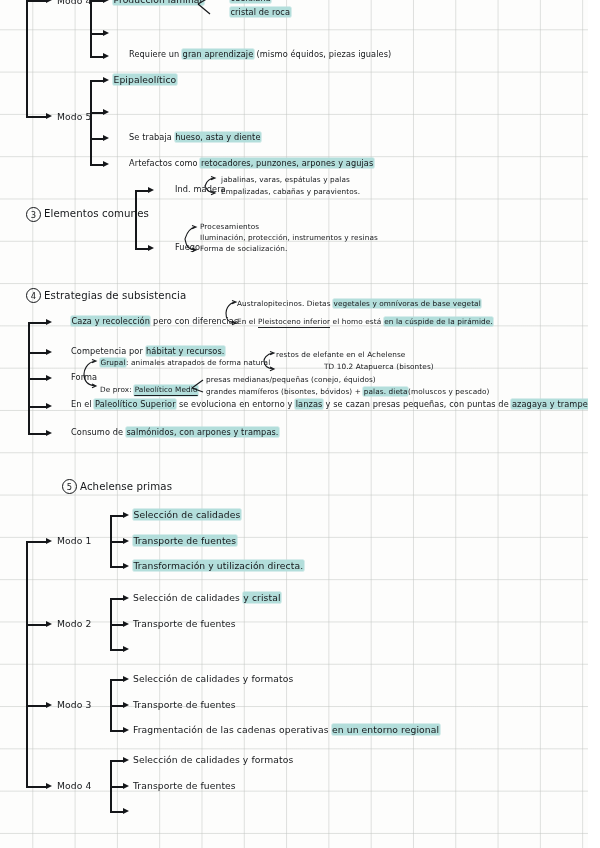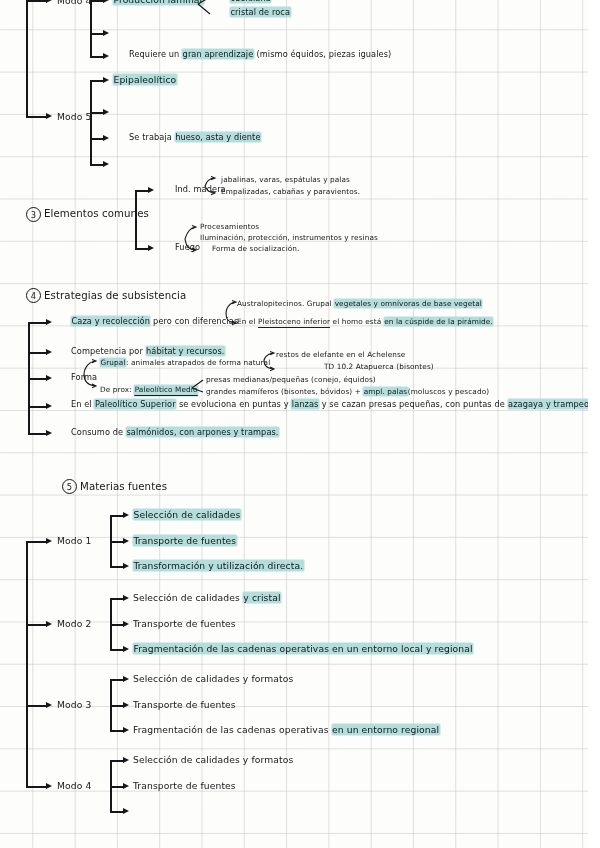--- a/index.html
+++ b/index.html
@@ -128,20 +128,23 @@
   <div class="hline" style="left:90px; top:164px; width:15px;"></div>
   <div class="arrow" style="left:103px; top:161px;"></div>
 
   <div class="hw s-md" style="left:113px; top:75px;">
     <span class="hl">Epipaleolítico</span>
   </div>
   <div class="hw s-sm" style="left:113px; top:133px;">
     <span>Se trabaja </span><span class="hl">hueso, asta y diente</span>
   </div>
 
+  <div class="hw s-sm" style="left:113px; top:159px;">
+    <span>Artefactos como </span><span class="hl">retocadores, punzones, arpones y agujas</span>
+  </div>
 
   <div class="secnum" style="left:26px; top:207px;">3</div>
   <div class="hw s-lg" style="left:44px; top:209px;">Elementos comunes</div>
 
   <div class="vline" style="left:135px; top:190px; height:60px;"></div>
   <div class="hline" style="left:135px; top:190px; width:15px;"></div>
   <div class="arrow" style="left:148px; top:187px;"></div>
   <div class="hline" style="left:135px; top:248px; width:15px;"></div>
   <div class="arrow" style="left:148px; top:245px;"></div>
 
@@ -155,21 +158,21 @@
   <div class="hw s-xs" style="left:221px; top:188px;">Empalizadas, cabañas y paravientos.</div>
 
   <div class="hw s-sm" style="left:159px; top:243px;">Fuego</div>
   <svg class="svgc" style="left:183px; top:225px; width:16px; height:30px;">
     <path d="M12,2 C4,4 3,12 2,14 C3,18 3,24 12,25" stroke="#15171a" stroke-width="1.1" fill="none"></path>
     <path d="M9,0.5 L13,2 L9,3.8" stroke="#15171a" stroke-width="1.1" fill="none"></path>
     <path d="M9,23 L13,25 L9,26.8" stroke="#15171a" stroke-width="1.1" fill="none"></path>
   </svg>
   <div class="hw s-xs" style="left:200px; top:223px;">Procesamientos</div>
   <div class="hw s-xs" style="left:200px; top:234px;">Iluminación, protección, instrumentos y resinas</div>
-  <div class="hw s-xs" style="left:212px; top:245px;">Forma de socialización.</div>
+  <div class="hw s-xs" style="left:200px; top:245px;">Forma de socialización.</div>
 
   <div class="secnum" style="left:26px; top:288px;">4</div>
   <div class="hw s-lg" style="left:44px; top:291px;">Estrategias de subsistencia</div>
 
   <div class="vline" style="left:28px; top:322px; height:112px;"></div>
   <div class="hline" style="left:28px; top:322px; width:20px;"></div>
   <div class="arrow" style="left:46px; top:319px;"></div>
   <div class="hline" style="left:28px; top:352px; width:20px;"></div>
   <div class="arrow" style="left:46px; top:349px;"></div>
   <div class="hline" style="left:28px; top:378px; width:20px;"></div>
@@ -182,21 +185,21 @@
   <div class="hw s-sm" style="left:55px; top:317px;">
     <span class="hl">Caza y recolección</span><span> pero con diferencias</span>
   </div>
 
   <svg class="svgc" style="left:224px; top:300px; width:16px; height:28px;">
     <path d="M11,2 C3,4 2,11 2,13 C2,18 3,22 11,23" stroke="#15171a" stroke-width="1.1" fill="none"></path>
     <path d="M8,0.5 L12,2 L8,3.8" stroke="#15171a" stroke-width="1.1" fill="none"></path>
     <path d="M8,21 L12,23 L8,24.8" stroke="#15171a" stroke-width="1.1" fill="none"></path>
   </svg>
   <div class="hw s-xs" style="left:237px; top:300px;">
-    <span>Australopitecinos. Grupal </span><span class="hl">vegetales y omnívoras de base vegetal</span>
+    <span>Australopitecinos. Dietas </span><span class="hl">vegetales y omnívoras de base vegetal</span>
   </div>
 
   <div class="hw s-xs" style="left:237px; top:318px;">
     <span>En el </span><span class="ul">Pleistoceno inferior</span><span> el homo está </span><span class="hl">en la cúspide de la pirámide.</span>
   </div>
 
   <div class="hw s-sm" style="left:55px; top:347px;">
     <span>Competencia por </span><span class="hl">hábitat y recursos.</span>
   </div>
 
@@ -222,33 +225,33 @@
   <div class="hw s-xs" style="left:100px; top:386px;">
     <span>De prox: </span><span class="hl ul">Paleolítico Medio</span>
   </div>
 
   <svg class="svgc" style="left:190px; top:378px; width:16px; height:18px;">
     <path d="M2,10 L13,2" stroke="#15171a" stroke-width="1.1" fill="none"></path>
     <path d="M2,10 L13,14" stroke="#15171a" stroke-width="1.1" fill="none"></path>
   </svg>
   <div class="hw s-xs" style="left:206px; top:376px;">presas medianas/pequeñas (conejo, équidos)</div>
   <div class="hw s-xs" style="left:206px; top:388px;">
-    <span>grandes mamíferos (bisontes, bóvidos) + </span><span class="hl">ampl. palas</span><span>(moluscos y pescado)</span>
+    <span>grandes mamíferos (bisontes, bóvidos) + </span><span class="hl">palas. dieta</span><span>(moluscos y pescado)</span>
   </div>
 
   <div class="hw s-sm" style="left:55px; top:400px;">
-    <span>En el </span><span class="hl">Paleolítico Superior</span><span> se evoluciona en puntas y </span><span class="hl">lanzas</span><span> y se cazan presas pequeñas, con puntas de </span><span class="hl">azagaya y trampeo</span><span>.</span>
+    <span>En el </span><span class="hl">Paleolítico Superior</span><span> se evoluciona en entorno y </span><span class="hl">lanzas</span><span> y se cazan presas pequeñas, con puntas de </span><span class="hl">azagaya y trampeo</span><span>.</span>
   </div>
 
   <div class="hw s-sm" style="left:55px; top:428px;">
     <span>Consumo de </span><span class="hl">salmónidos, con arpones y trampas.</span>
   </div>
 
   <div class="secnum" style="left:62px; top:479px;">5</div>
-  <div class="hw s-lg" style="left:80px; top:482px;">Materias fuentes</div>
+  <div class="hw s-lg" style="left:80px; top:482px;">Achelense primas</div>
 
   <div class="vline" style="left:26px; top:541px; height:245px;"></div>
 
   <div class="hline" style="left:26px; top:541px; width:22px;"></div>
   <div class="arrow" style="left:46px; top:538px;"></div>
   <div class="hw s-md" style="left:57px; top:536px;">Modo 1</div>
   <div class="vline" style="left:110px; top:515px; height:52px;"></div>
   <div class="hline" style="left:110px; top:515px; width:15px;"></div>
   <div class="arrow" style="left:123px; top:512px;"></div>
   <div class="hline" style="left:110px; top:541px; width:15px;"></div>
@@ -273,23 +276,20 @@
   <div class="arrow" style="left:123px; top:595px;"></div>
   <div class="hline" style="left:110px; top:624px; width:15px;"></div>
   <div class="arrow" style="left:123px; top:621px;"></div>
   <div class="hline" style="left:110px; top:649px; width:15px;"></div>
   <div class="arrow" style="left:123px; top:646px;"></div>
   <div class="hw s-md" style="left:133px; top:593px;">
     <span>Selección de calidades </span><span class="hl">y cristal</span>
   </div>
 
   <div class="hw s-md" style="left:133px; top:619px;">Transporte de fuentes</div>
-  <div class="hw s-md" style="left:133px; top:644px;">
-    <span class="hl">Fragmentación de las cadenas operativas en un entorno local y regional</span>
-  </div>
 
   <div class="hline" style="left:26px; top:705px; width:22px;"></div>
   <div class="arrow" style="left:46px; top:702px;"></div>
   <div class="hw s-md" style="left:57px; top:700px;">Modo 3</div>
   <div class="vline" style="left:110px; top:679px; height:52px;"></div>
   <div class="hline" style="left:110px; top:679px; width:15px;"></div>
   <div class="arrow" style="left:123px; top:676px;"></div>
   <div class="hline" style="left:110px; top:705px; width:15px;"></div>
   <div class="arrow" style="left:123px; top:702px;"></div>
   <div class="hline" style="left:110px; top:730px; width:15px;"></div>

